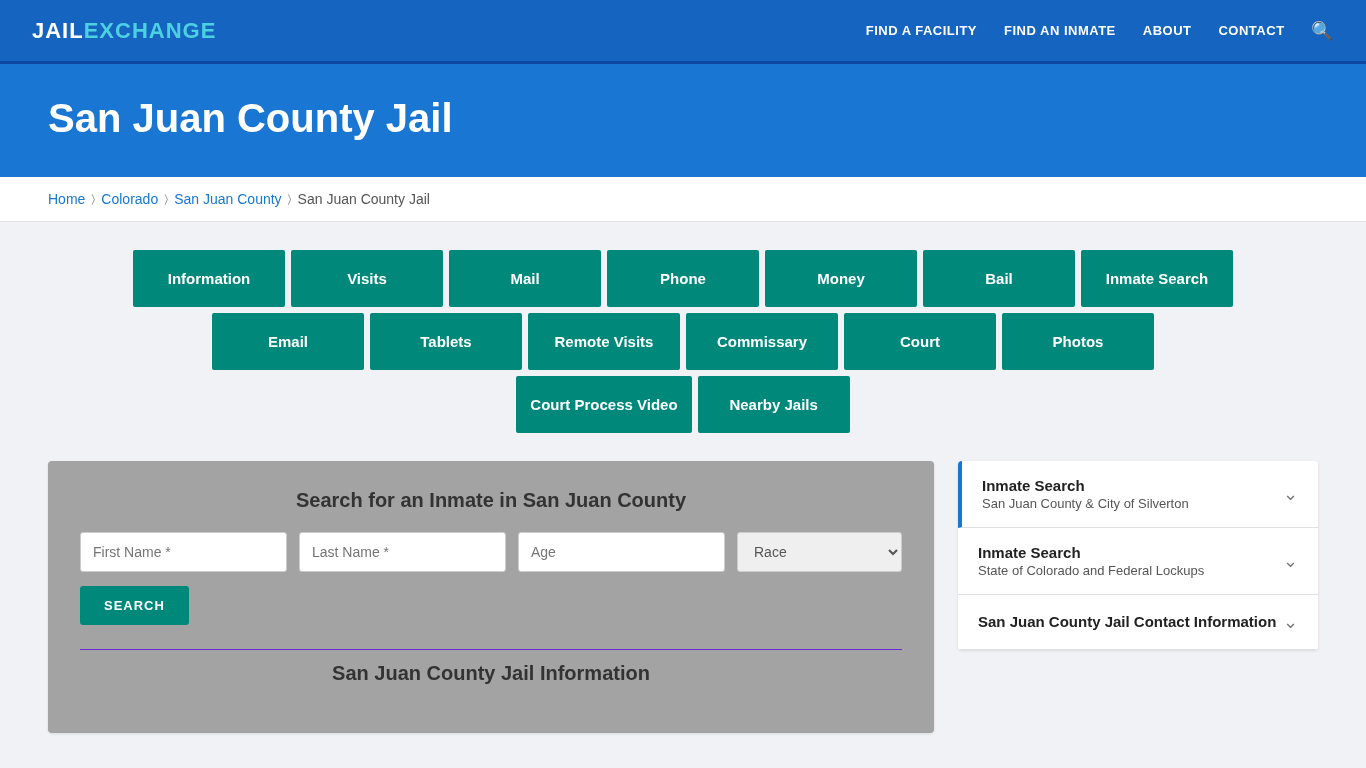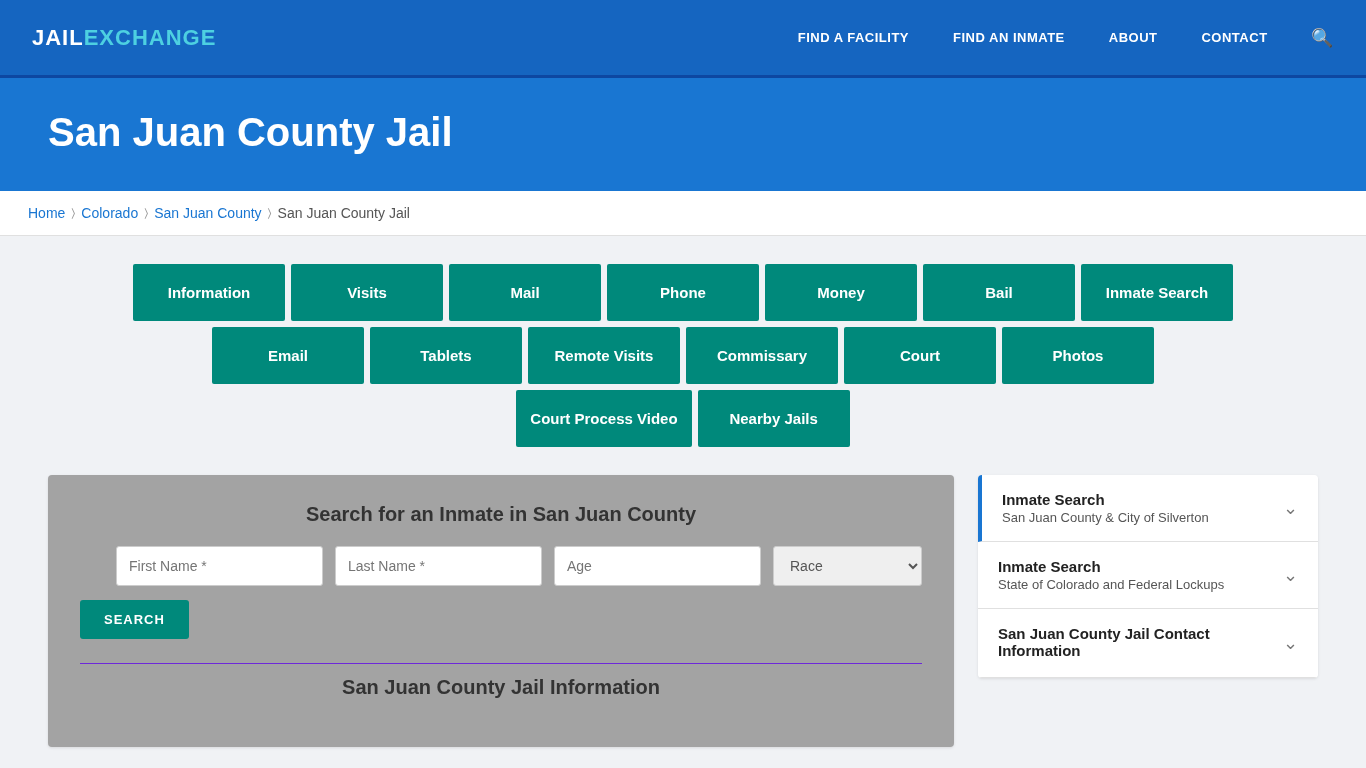--- a/index.html
+++ b/index.html
@@ -5,36 +5,36 @@
     * { box-sizing: border-box; margin: 0; padding: 0; }
     body { font-family: Arial, Helvetica, sans-serif; background: #f0f2f5; color: #333; }
 
     
     .header {
       background: #1565c0;
       display: flex;
       align-items: center;
       justify-content: space-between;
       padding: 0 32px;
-      height: 78px;
+      height: 64px;
       border-bottom: 3px solid #0d47a1;
     }
     .logo {
       display: flex;
       align-items: center;
       font-size: 22px;
       font-weight: 900;
       color: #fff;
       letter-spacing: 1px;
     }
     .logo .exchange { color: #4dd0e1; }
     .nav {
       display: flex;
       align-items: center;
-      gap: 44px;
+      gap: 27px;
     }
     .nav a {
       color: #fff;
       text-decoration: none;
       font-size: 13px;
       font-weight: 700;
       letter-spacing: 0.5px;
       text-transform: uppercase;
     }
     .search-icon {
@@ -50,21 +50,21 @@
     }
     .hero h1 {
       color: #fff;
       font-size: 40px;
       font-weight: 800;
     }
 
     
     .breadcrumb {
       background: #fff;
-      padding: 14px 28px;
+      padding: 14px 48px;
       border-bottom: 1px solid #e0e0e0;
       display: flex;
       align-items: center;
       gap: 6px;
       font-size: 14px;
     }
     .breadcrumb a {
       color: #1976d2;
       text-decoration: none;
     }
@@ -128,21 +128,20 @@
       text-align: center;
     }
     .search-form {
       display: flex;
       flex-direction: column;
       gap: 14px;
     }
     .form-row {
       display: flex;
       gap: 12px;
-      margin-left: 36px;
     }
     .form-row input,
     .form-row select {
       flex: 1;
       padding: 10px 12px;
       border: 1px solid #ccc;
       border-radius: 3px;
       font-size: 14px;
       color: #555;
     }

